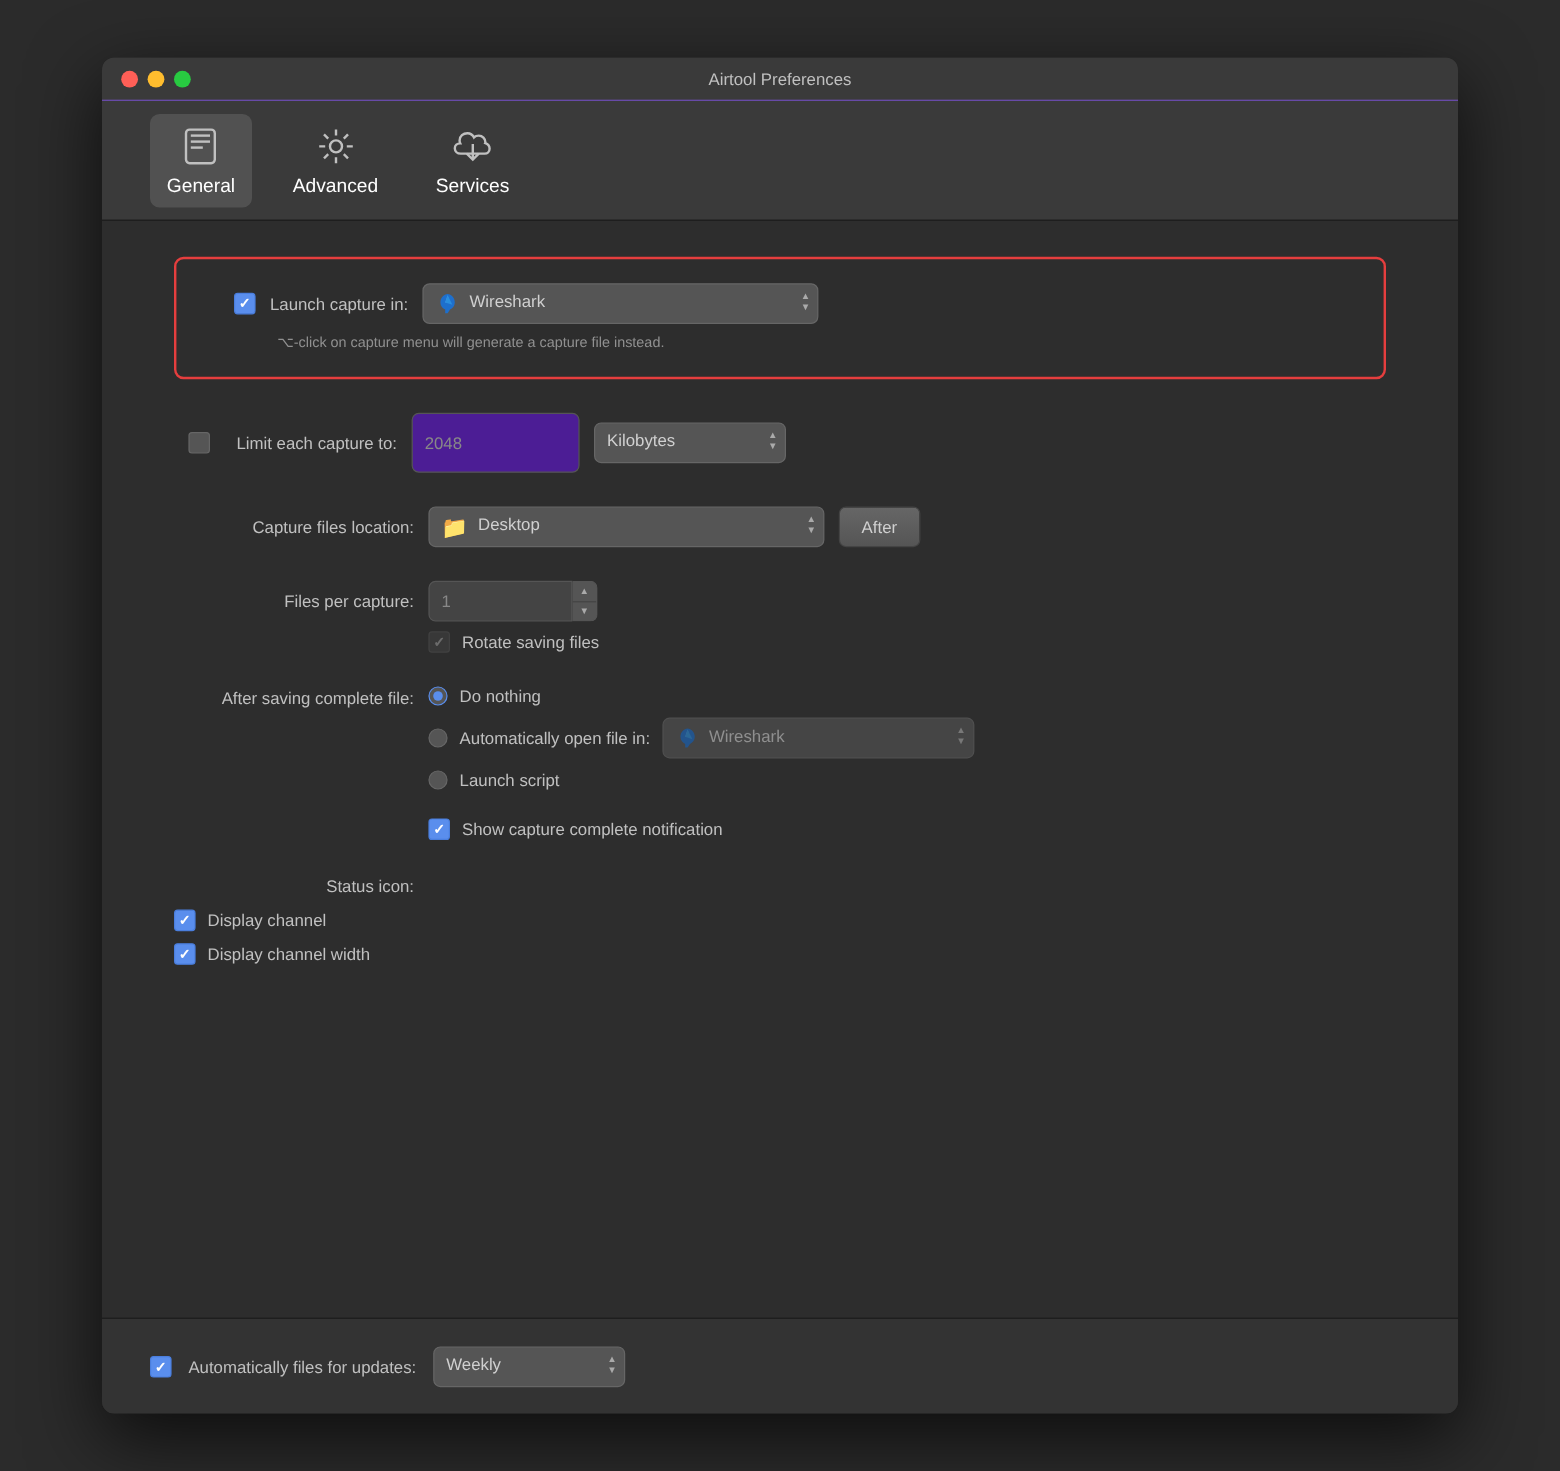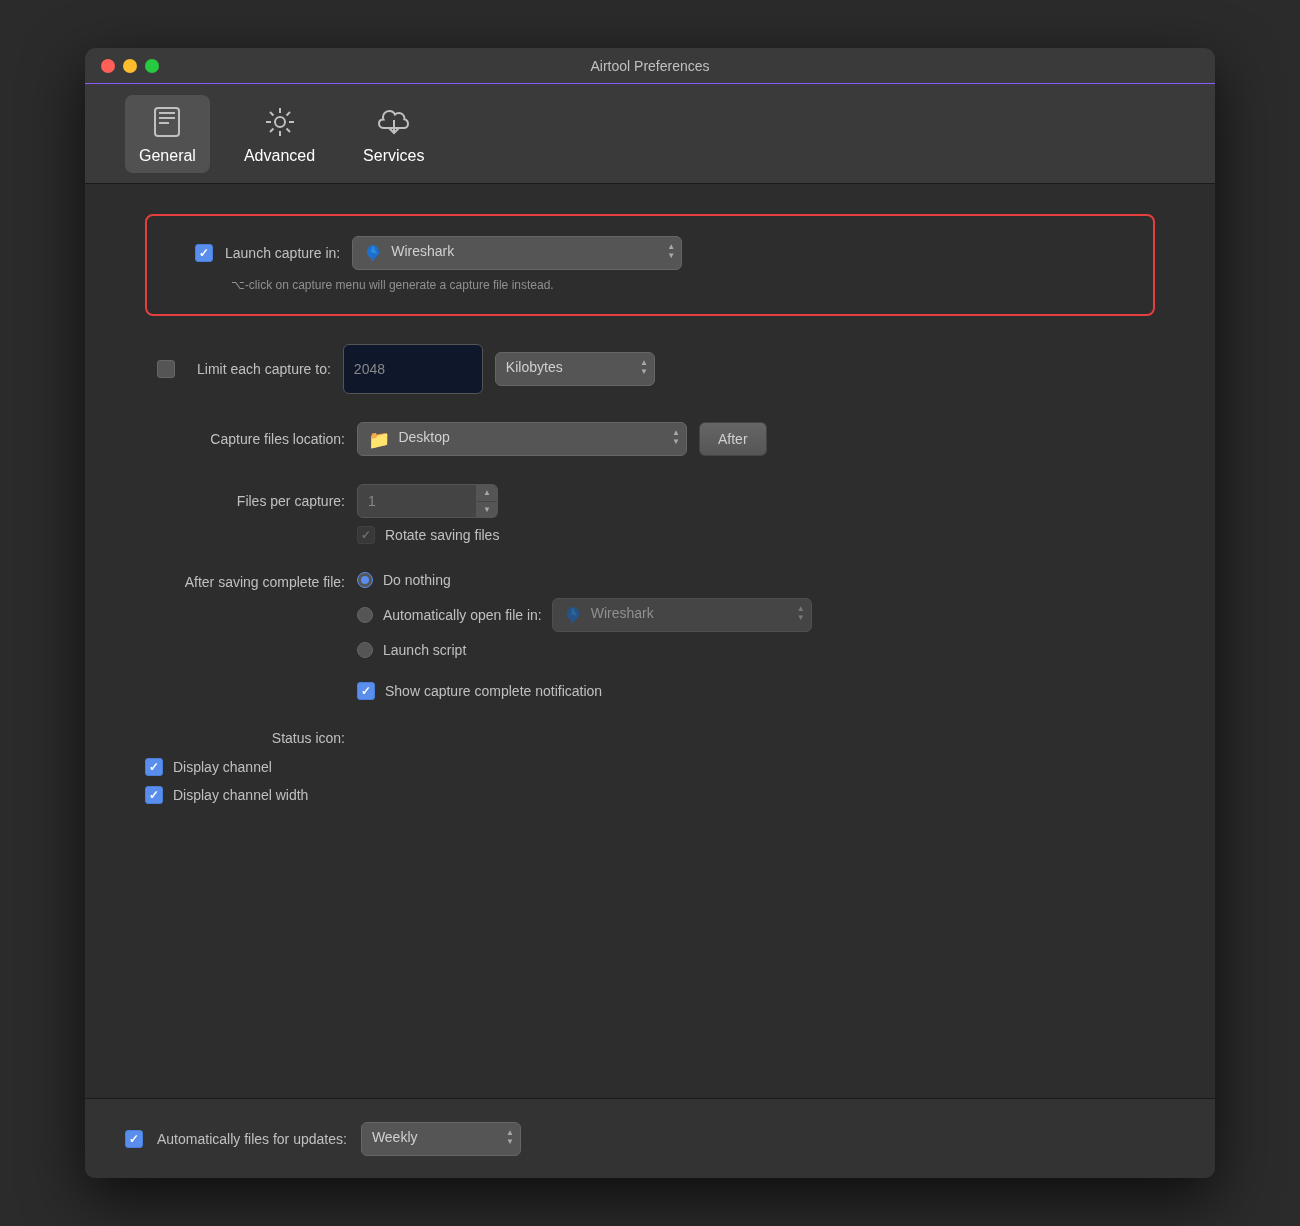--- a/index.html
+++ b/index.html
@@ -219,21 +219,21 @@
     }
 
     .spinner-up, .spinner-down {
       font-size: 8px;
       color: #aaa;
       line-height: 1;
     }
 
     
     .text-input {
-      background: #0f172a;
+      background: #4c1d95;
       border: 1px solid #555;
       border-radius: 6px;
       padding: 24px 10px;
       color: #888;
       font-size: 14px;
       height: 34px;
       min-width: 140px;
       display: flex;
       align-items: center;
     }

